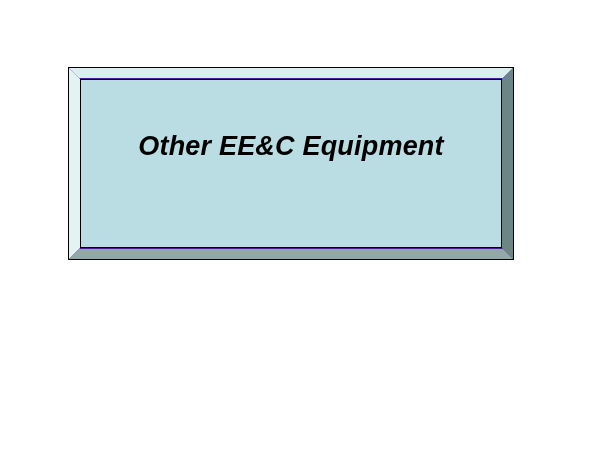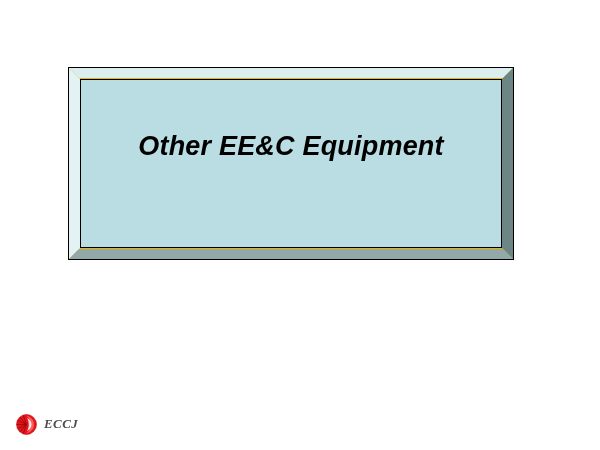--- a/index.html
+++ b/index.html
@@ -25,21 +25,21 @@
 
   
   #title-box {
     position: absolute;
     left: 68px;
     top: 67px;
     width: 446px;
     height: 193px;
     box-sizing: border-box;
     border: 1px solid #000000;
-    background: #eab308;
+    background: #4c1d95;
   }
 
   
   .bevel-left {
     position: absolute;
     left: 0; top: 0;
     width: 0; height: 0;
     border-left: 11px solid #e3f3f3;
     border-top: 11px solid transparent;
     border-bottom: 11px solid transparent;
@@ -151,32 +151,14 @@
     <span class="bevel-left"></span>
     <span class="bevel-top"></span>
     <span class="bevel-right"></span>
     <span class="bevel-bottom"></span>
 
     <div id="box-face">
       <div id="headline-1">Other EE&amp;C Equipment</div>
     </div>
   </div>
 
-  <div id="logo">
-    <svg id="logo-mark" viewBox="0 0 42 42">
-      <circle cx="21" cy="21" r="20" fill="#e8131a"></circle>
-      <g stroke="#8a0d10" stroke-width="1.6">
-        <line x1="21" y1="21" x2="1.5" y2="21"></line>
-        <line x1="21" y1="21" x2="3.3" y2="12.5"></line>
-        <line x1="21" y1="21" x2="3.3" y2="29.5"></line>
-        <line x1="21" y1="21" x2="8.0" y2="6.5"></line>
-        <line x1="21" y1="21" x2="8.0" y2="35.5"></line>
-        <line x1="21" y1="21" x2="14.5" y2="2.8"></line>
-        <line x1="21" y1="21" x2="14.5" y2="39.2"></line>
-      </g>
-      <path d="M21 3 C31 6 36 13 36 21 C36 29 31 36 21 39 C27 33 28 27 28 21 C28 15 27 9 21 3 Z" fill="#fb5a57"></path>
-      <path d="M22 8 C28 11 31 15 31 21 C31 27 28 31 22 34 C25 29 25.5 25 25.5 21 C25.5 17 25 13 22 8 Z" fill="#ffffff" opacity="0.85"></path>
-      <circle cx="21" cy="21" r="20" fill="none" stroke="#b51014" stroke-width="1.2"></circle>
-    </svg>
-    <span id="logo-text">ECCJ</span>
-  </div>
 
 </div>
 
 </body></html>

